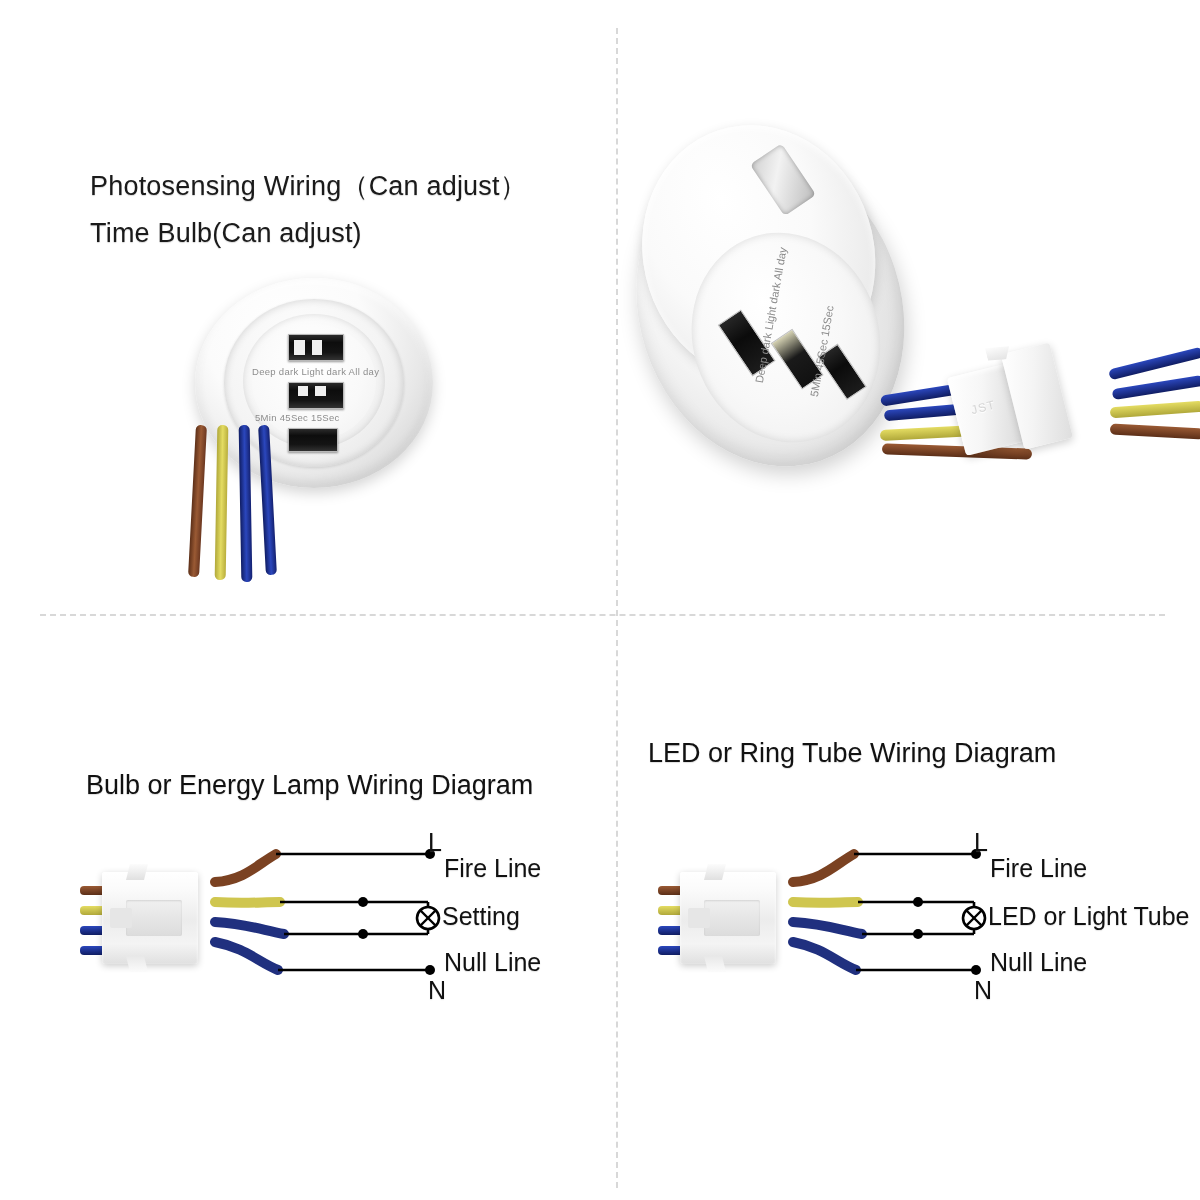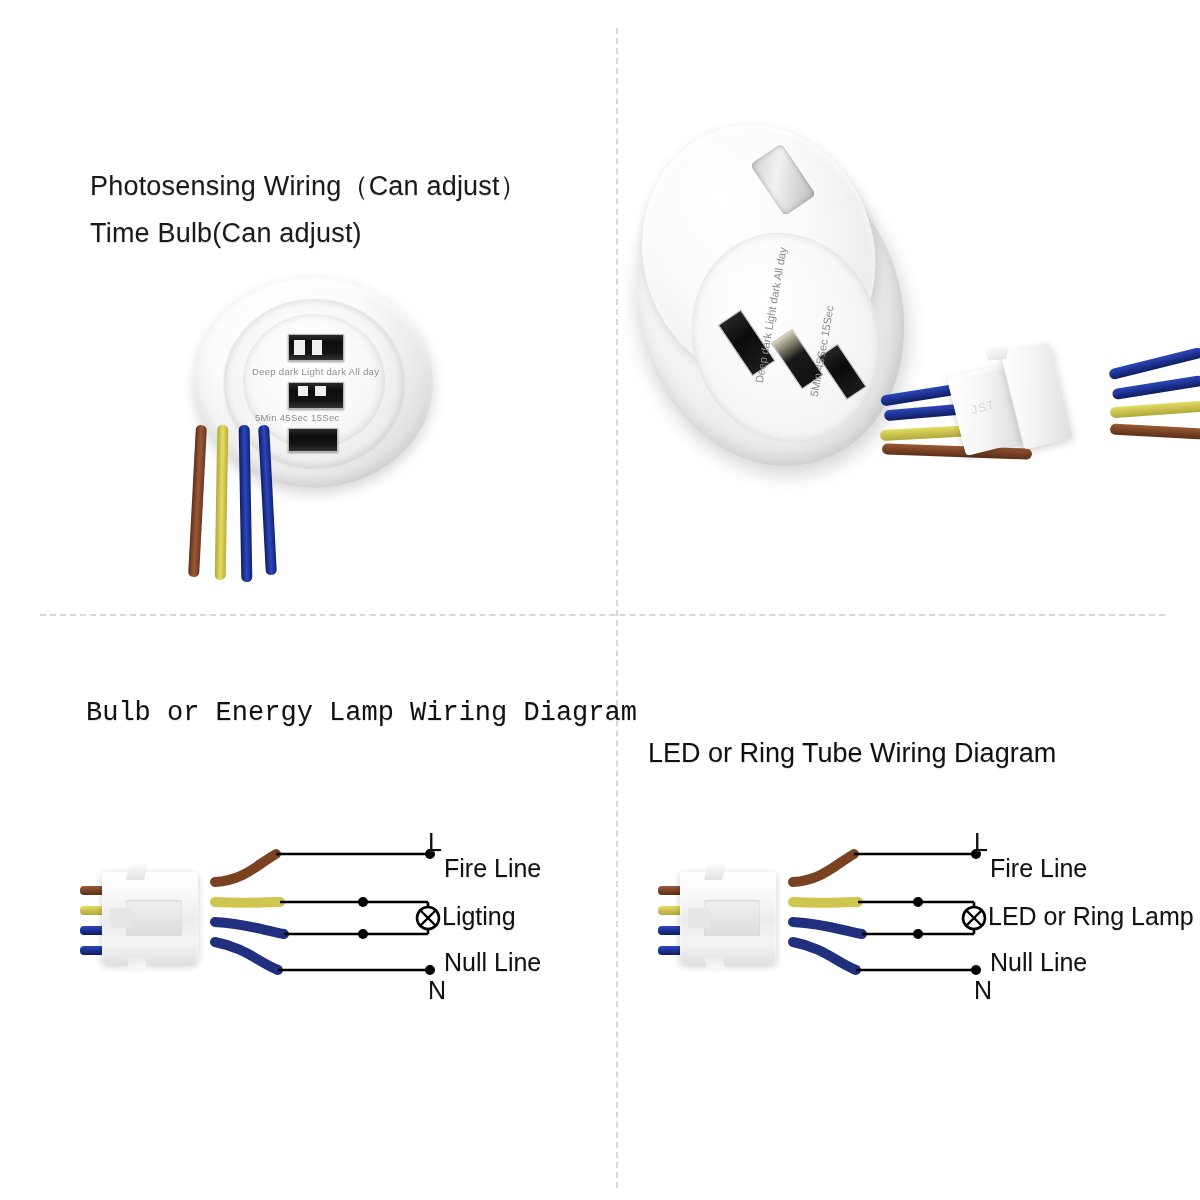--- a/index.html
+++ b/index.html
@@ -40,21 +40,21 @@
   .cap1 { left:90px;  top:168px; }
   .cap2 { left:90px;  top:218px; }
 
   .diagram-title {
     position:absolute;
     font-size:27px;
     color:#111;
     white-space:nowrap;
     text-shadow:0 1px 1px rgba(150,150,150,.3);
   }
-  .dt-left  { left:86px;  top:698px;font-family:Liberation Mono, monospace; }
+  .dt-left  { left:86px;  top:770px; }
   .dt-right { left:648px; top:738px; }
 
   
   .sensor-front {
     position:absolute;
     left:195px; top:278px;
     width:238px; height:210px;
   }
   .sf-outer {
     position:absolute; inset:0;
@@ -476,21 +476,21 @@
       <line x1="380.5" y1="80.5" x2="395.5" y2="95.5" stroke="#000" stroke-width="2.4"></line>
       <line x1="395.5" y1="80.5" x2="380.5" y2="95.5" stroke="#000" stroke-width="2.4"></line>
 
       <path d="M175,112 C206,118 218,132 238,140" stroke="#20307f" stroke-width="10" fill="none" stroke-linecap="round"></path>
       <line x1="238" y1="140" x2="390" y2="140" stroke="#000" stroke-width="2.6"></line>
       <circle cx="390" cy="140" r="5" fill="#000"></circle>
     </svg>
 
     <div class="wd-text lbl-L" style="left:388px">L</div>
     <div class="wd-text lbl-fire" style="left:404px">Fire Line</div>
-    <div class="wd-text lbl-lamp" style="left:402px">Ligting</div>
+    <div class="wd-text lbl-lamp" style="left:402px">Setting</div>
     <div class="wd-text lbl-null" style="left:404px">Null Line</div>
     <div class="wd-text lbl-N" style="left:388px">N</div>
   </div>
 
   <div class="diagram-title dt-right">LED or Ring Tube Wiring Diagram</div>
 
   <div class="wd wd-right">
     <div class="conn">
       <div class="stub s1"></div>
       <div class="stub s2"></div>
@@ -521,18 +521,18 @@
       <line x1="348.5" y1="80.5" x2="363.5" y2="95.5" stroke="#000" stroke-width="2.4"></line>
       <line x1="363.5" y1="80.5" x2="348.5" y2="95.5" stroke="#000" stroke-width="2.4"></line>
 
       <path d="M175,112 C206,118 218,132 238,140" stroke="#20307f" stroke-width="10" fill="none" stroke-linecap="round"></path>
       <line x1="238" y1="140" x2="358" y2="140" stroke="#000" stroke-width="2.6"></line>
       <circle cx="358" cy="140" r="5" fill="#000"></circle>
     </svg>
 
     <div class="wd-text lbl-L" style="left:356px">L</div>
     <div class="wd-text lbl-fire" style="left:372px">Fire Line</div>
-    <div class="wd-text lbl-lamp" style="left:370px">LED or Ring Lamp</div>
+    <div class="wd-text lbl-lamp" style="left:370px">LED or Light Tube</div>
     <div class="wd-text lbl-null" style="left:372px">Null Line</div>
     <div class="wd-text lbl-N" style="left:356px">N</div>
   </div>
 
 </div>
 
 </body></html>

